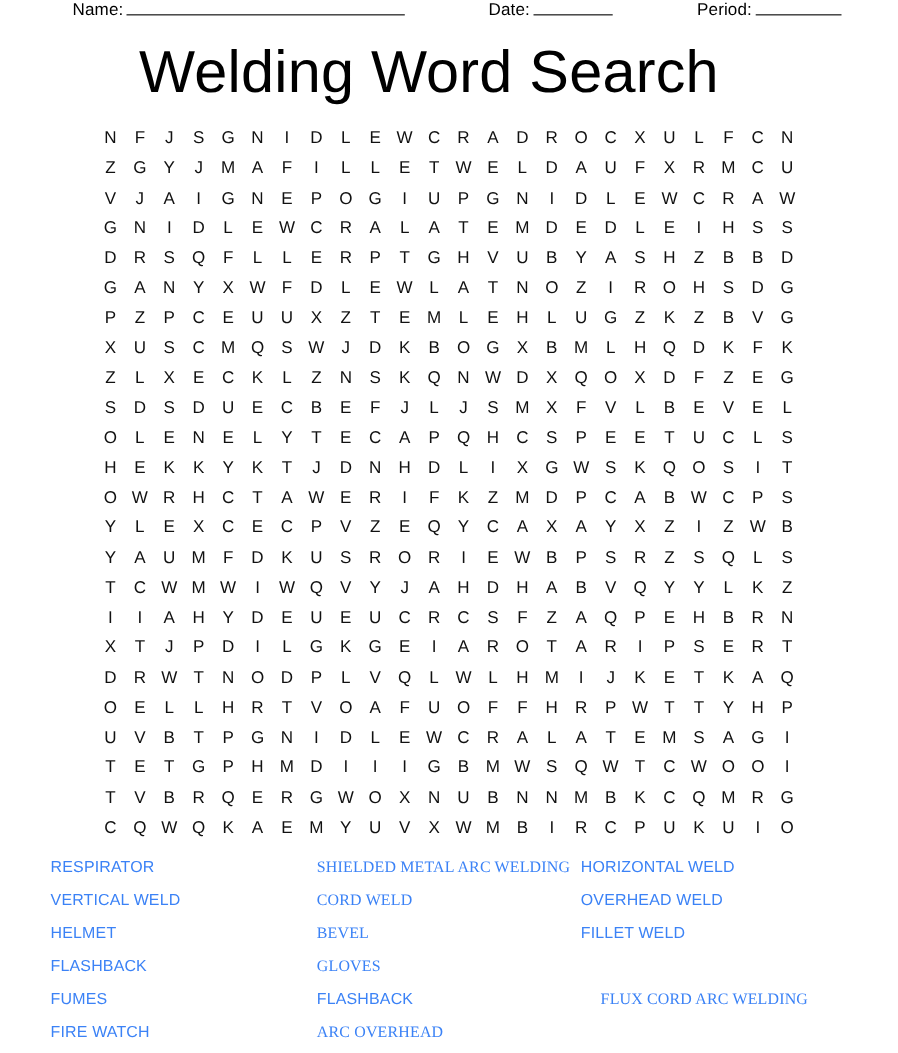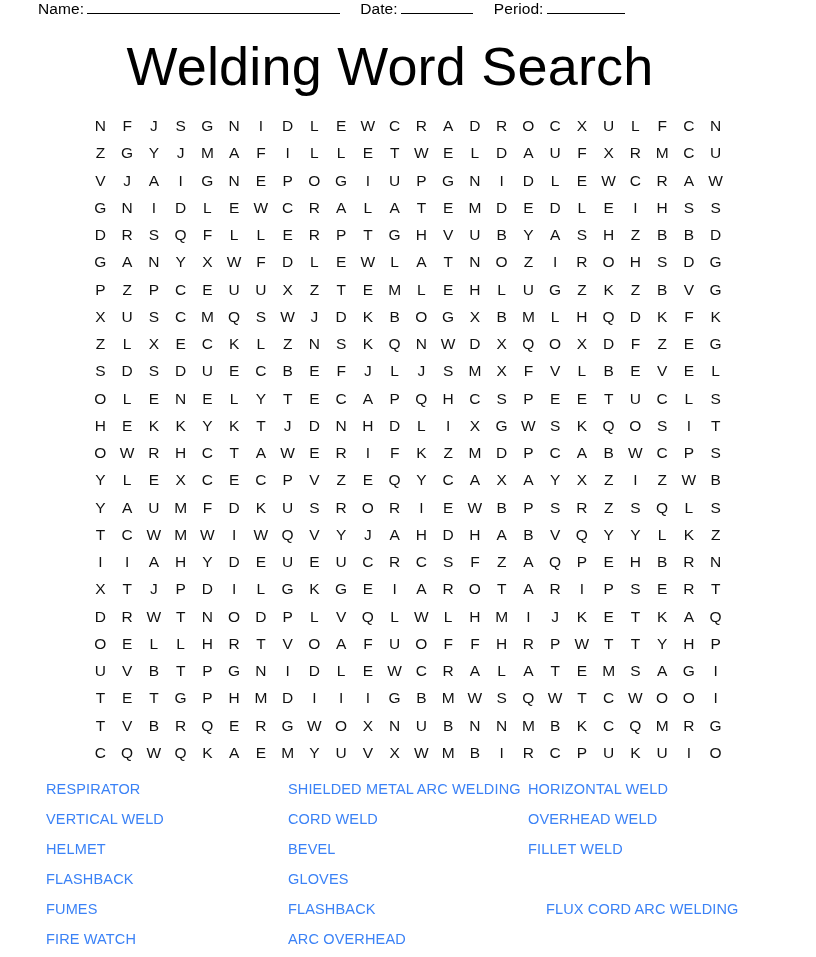--- a/index.html
+++ b/index.html
@@ -22,20 +22,21 @@
     position: absolute;
     top: 0px;
     left: 0px;
     width: 816px;
     height: 24px;
     display: flex;
     align-items: baseline;
     font-family: "Liberation Sans", sans-serif;
     font-size: 15.5px;
     white-space: nowrap;
+    gap: 28px;
   }
   .field {
     display: inline-flex;
     align-items: baseline;
   }
   .field-label {
     font-size: 15.5px;
     letter-spacing: 0.1px;
   }
   .field-rule {
@@ -106,21 +107,21 @@
   }
   .word-item {
     font-family: "Liberation Sans Narrow", "Liberation Sans", sans-serif;
     font-size: 14.5px;
     line-height: 20px;
     letter-spacing: 0.15px;
     color: #3b82f6;
     white-space: nowrap;
   }
   .col-1 { width: 242px; }
-  .col-2 { width: 240px; }
+  .col-2 { width: 240px; font-family: Liberation Serif, serif; }
   .col-3 { width: 258px; }
   .word-item.empty { visibility: hidden; }
 </style>
 </head>
 <body>
 
 <div class="header-row">
   <span class="lead-space"></span>
 
   <span class="field">

